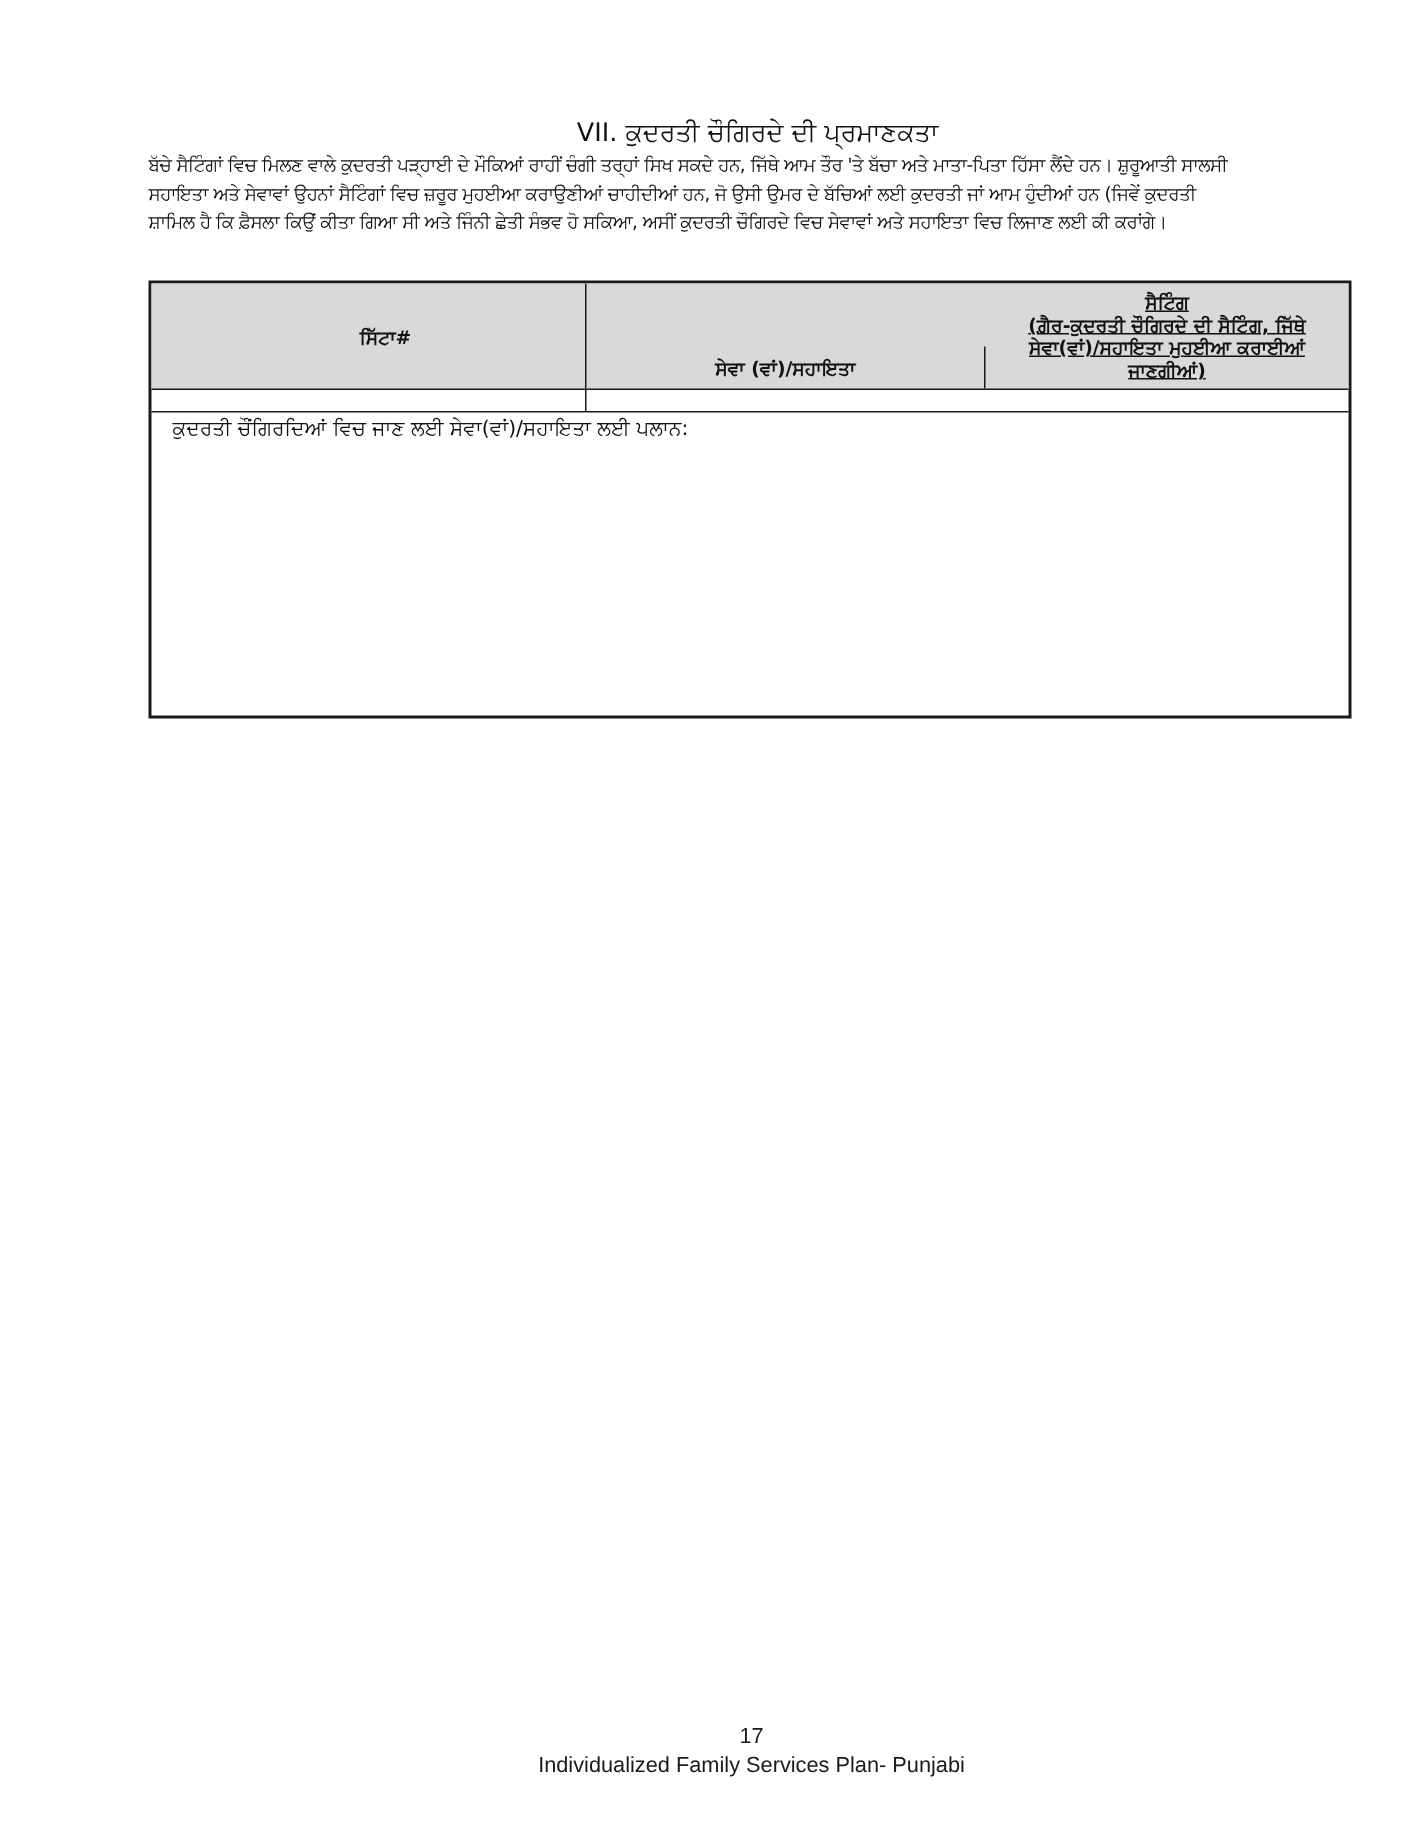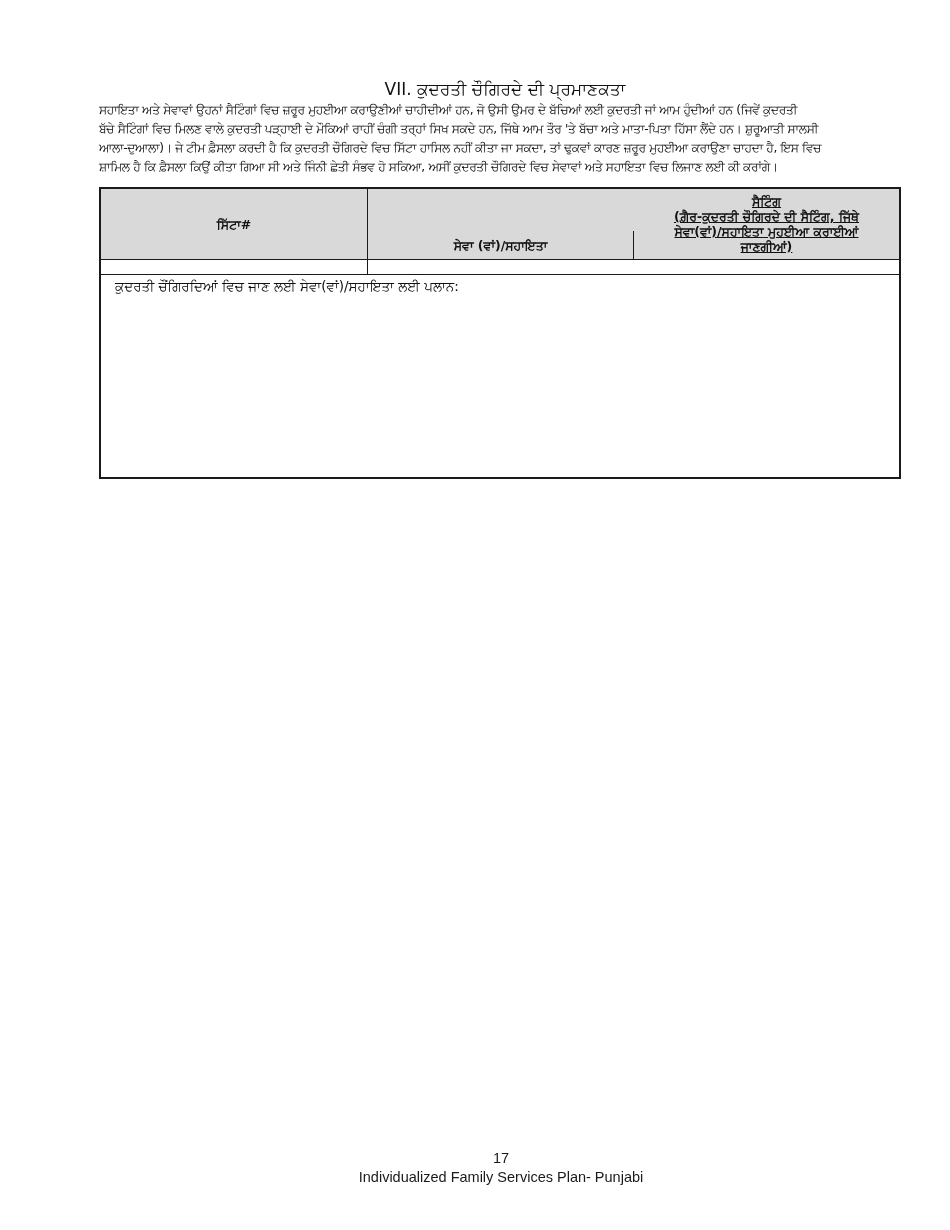--- a/index.html
+++ b/index.html
@@ -55,21 +55,21 @@
       display: flex;
       align-items: center;
       justify-content: center;
       text-align: center;
       font-weight: bold;
       font-size: 12.5px;
       line-height: 15px;
       box-sizing: border-box;
       padding: 0 6px;
     }
-    .c1 { width: 267px; border-right: 1.5px solid #1a1a1a; }
+    .c1 { width: 267px; border-right: 1.5px solid #1a1a1a; margin-left: 23px; }
     .c2 { width: 266px; border-right: 1.5px solid #1a1a1a; margin-top: 42px; }
     .c3 { flex: 1; text-decoration: underline; }
     .data-row {
       display: flex;
       height: 15px;
       border-bottom: 1.5px solid #1a1a1a;
       box-sizing: border-box;
     }
     .data-cell { box-sizing: border-box; }
     .section {
@@ -98,23 +98,22 @@
     }
     .footer-page { top: 1148px; }
     .footer-doc { top: 1167px; }
   </style>
 </head>
 <body>
 
 <div class="page-title">VII.  ਕੁਦਰਤੀ ਚੌਗਿਰਦੇ  ਦੀ ਪ੍ਰਮਾਣਕਤਾ</div>
 
 <div class="intro">
+  <span>ਬੱਚੇ ਸੈਟਿੰਗਾਂ ਵਿਚ ਮਿਲਣ ਵਾਲੇ ਕੁਦਰਤੀ ਪੜ੍ਹਾਈ ਦੇ ਮੌਕਿਆਂ ਰਾਹੀਂ ਚੰਗੀ ਤਰ੍ਹਾਂ ਸਿਖ ਸਕਦੇ ਹਨ, ਜਿੱਥੇ ਆਮ ਤੌਰ 'ਤੇ ਬੱਚਾ ਅਤੇ ਮਾਤਾ-ਪਿਤਾ ਹਿੱਸਾ ਲੈਂਦੇ ਹਨ। ਸ਼ੁਰੂਆਤੀ ਸਾਲਸੀ</span>
   <span>ਸਹਾਇਤਾ ਅਤੇ ਸੇਵਾਵਾਂ ਉਹਨਾਂ ਸੈਟਿੰਗਾਂ ਵਿਚ ਜ਼ਰੂਰ ਮੁਹਈਆ ਕਰਾਉਣੀਆਂ ਚਾਹੀਦੀਆਂ ਹਨ, ਜੋ ਉਸੀ ਉਮਰ ਦੇ ਬੱਚਿਆਂ ਲਈ ਕੁਦਰਤੀ ਜਾਂ ਆਮ ਹੁੰਦੀਆਂ ਹਨ (ਜਿਵੇਂ ਕੁਦਰਤੀ</span>
-  <span>ਬੱਚੇ ਸੈਟਿੰਗਾਂ ਵਿਚ ਮਿਲਣ ਵਾਲੇ ਕੁਦਰਤੀ ਪੜ੍ਹਾਈ ਦੇ ਮੌਕਿਆਂ ਰਾਹੀਂ ਚੰਗੀ ਤਰ੍ਹਾਂ ਸਿਖ ਸਕਦੇ ਹਨ, ਜਿੱਥੇ ਆਮ ਤੌਰ 'ਤੇ ਬੱਚਾ ਅਤੇ ਮਾਤਾ-ਪਿਤਾ ਹਿੱਸਾ ਲੈਂਦੇ ਹਨ। ਸ਼ੁਰੂਆਤੀ ਸਾਲਸੀ</span>
-  <span>ਆਲਾ-ਦੁਆਲਾ)। ਜੇ ਟੀਮ ਫ਼ੈਸਲਾ ਕਰਦੀ ਹੈ ਕਿ ਕੁਦਰਤੀ ਚੌਗਿਰਦੇ ਵਿਚ ਸਿੱਟਾ ਹਾਸਿਲ ਨਹੀਂ ਕੀਤਾ ਜਾ ਸਕਦਾ, ਤਾਂ ਢੁਕਵਾਂ ਕਾਰਣ ਜ਼ਰੂਰ ਮੁਹਈਆ ਕਰਾਉਣਾ ਚਾਹਦਾ ਹੈ, ਇਸ ਵਿਚ</span>
   <span>ਸ਼ਾਮਿਲ ਹੈ ਕਿ ਫ਼ੈਸਲਾ ਕਿਉਂ ਕੀਤਾ ਗਿਆ ਸੀ ਅਤੇ ਜਿੰਨੀ ਛੇਤੀ ਸੰਭਵ ਹੋ ਸਕਿਆ, ਅਸੀਂ ਕੁਦਰਤੀ ਚੌਗਿਰਦੇ ਵਿਚ ਸੇਵਾਵਾਂ ਅਤੇ ਸਹਾਇਤਾ ਵਿਚ ਲਿਜਾਣ ਲਈ ਕੀ ਕਰਾਂਗੇ।</span>
 </div>
 
 <div class="tbl">
   <div class="hdr-row">
     <div class="hdr-cell c1">ਸਿੱਟਾ#</div>
     <div class="hdr-cell c2">ਸੇਵਾ (ਵਾਂ)/ਸਹਾਇਤਾ</div>
     <div class="hdr-cell c3">
       <div>
         <div>ਸੈਟਿੰਗ</div>

